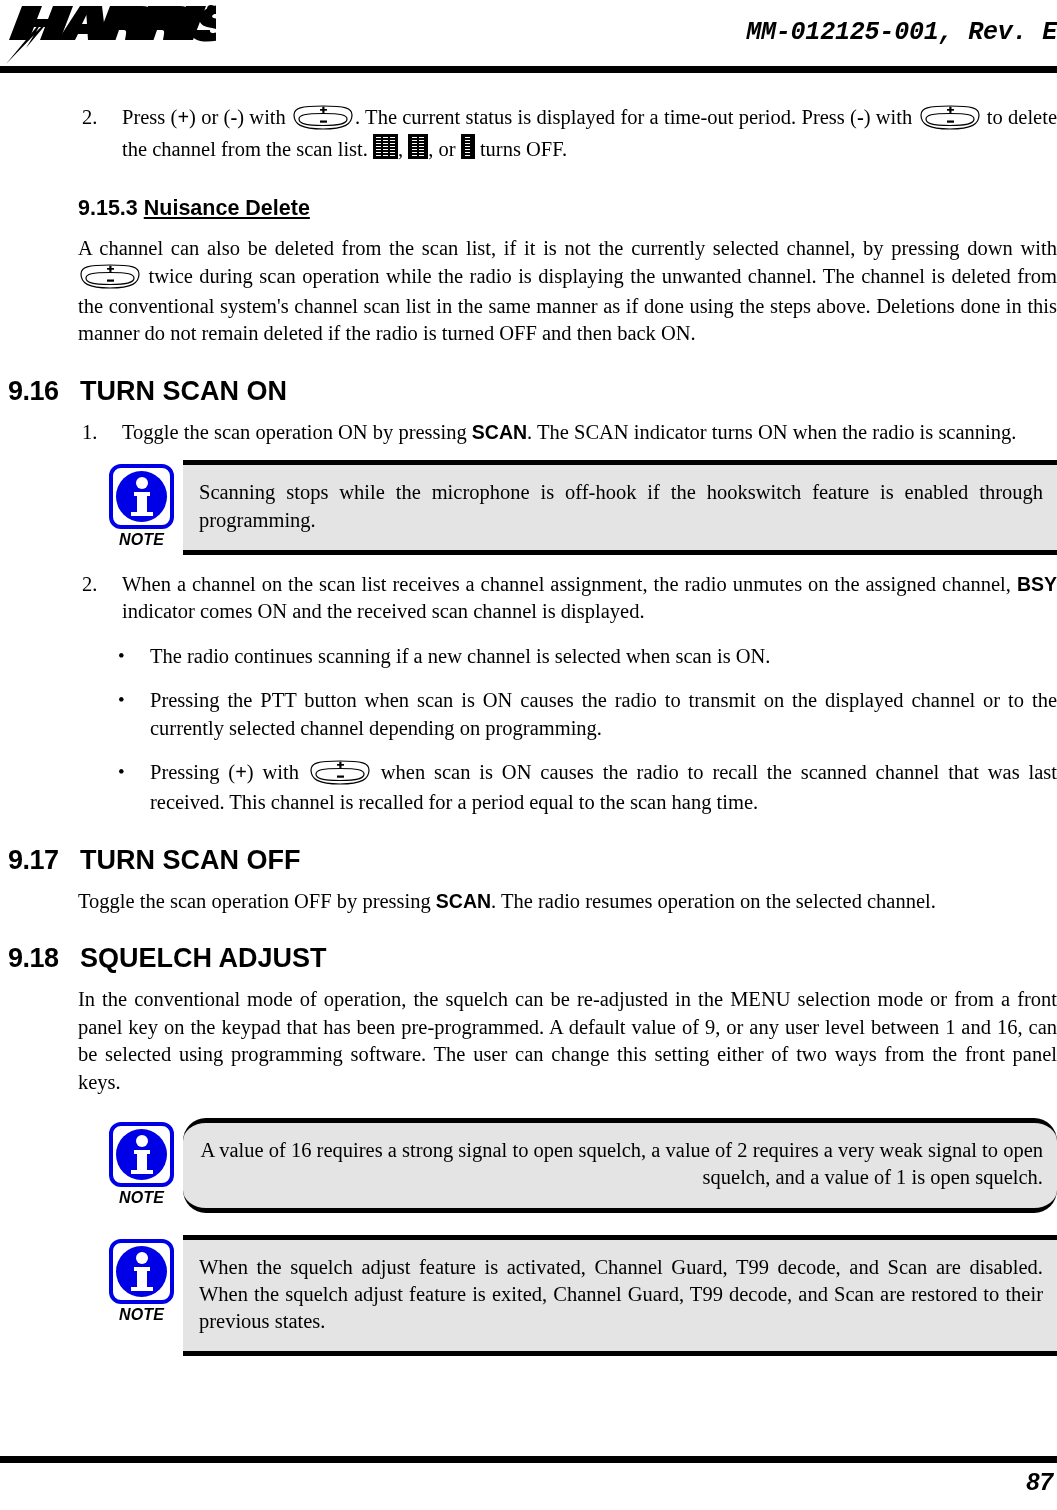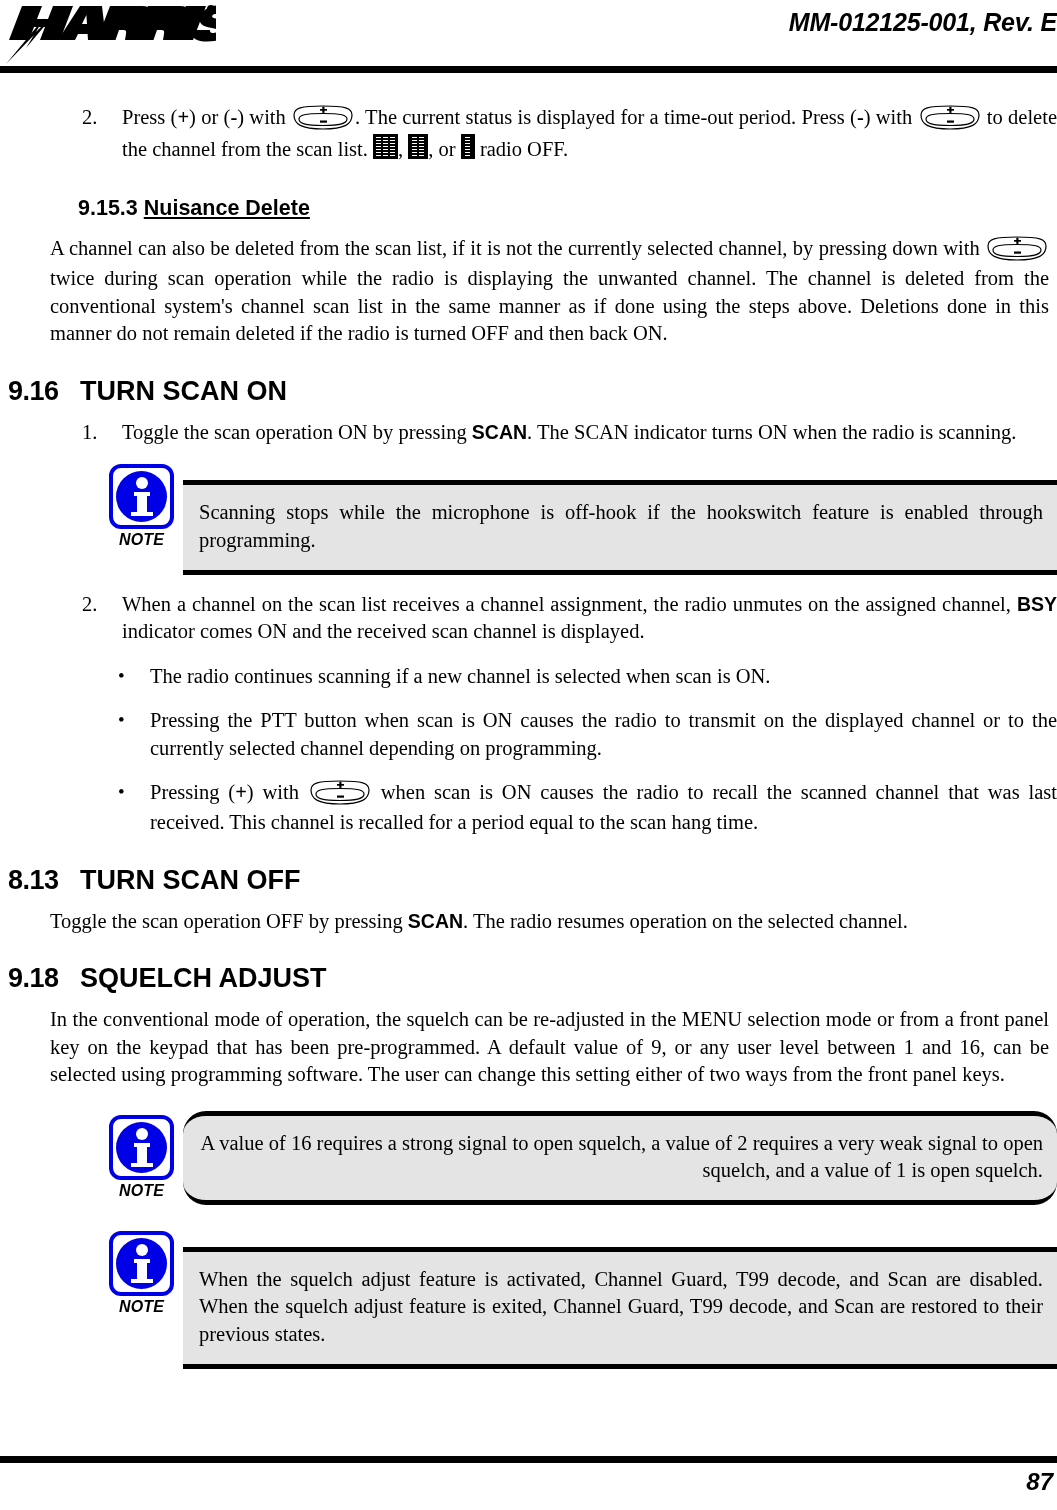--- a/index.html
+++ b/index.html
@@ -32,22 +32,22 @@
     left: 6px;
     top: 2px;
     width: 210px;
     height: 62px;
   }
   .logo-svg { display: block; }
 
   .header-doc {
     position: absolute;
     right: 0px;
-    top: 8px;
-    font-family: Liberation Sans, sans-serif;
+    top: 18px;
+    font-family: Liberation Mono, monospace;
     font-weight: bold;
     font-style: italic;
     font-size: 25px;
     letter-spacing: -0.2px;
     white-space: nowrap;
   }
   .header-rule {
     position: absolute;
     left: 0;
     right: 0;
@@ -96,25 +96,25 @@
   }
   .bullet .bdot {
     position: absolute;
     left: 118px;
     top: 0px;
     font-size: 19px;
     line-height: 1.34;
   }
 
   .para {
-    margin: 8px;
+    margin: 0;
     text-align: justify;
     font-size: 20.5px;
     line-height: 1.34;
-    padding-left: 42px;
+    padding-left: 78px;
     padding-right: 0px;
   }
 
   
   .h3 {
     font-family: "Liberation Sans", sans-serif;
     font-weight: bold;
     font-size: 21.5px;
     padding-left: 78px;
     margin: 33px 0 14px 0;
@@ -218,21 +218,21 @@
   .note-body {
     flex: 1 1 auto;
     background: #e4e4e4;
     border-top: 5px solid #000;
     border-bottom: 5px solid #000;
     padding: 14px 14px 16px 16px;
     font-size: 20.5px;
     line-height: 1.33;
     min-height: 88px;
   }
-  .note-body.justify { text-align: justify; margin-top: 20px; }
+  .note-body.justify { text-align: justify; }
   .note-body.left { text-align: right; border-radius: 23px; }
 
   
   .rocker {
     display: inline-block;
     vertical-align: -10px;
     width: 64px;
     height: 30px;
     position: relative;
   }
@@ -339,21 +339,21 @@
               <path d="M8,15 C8,11 14,9.5 32,9.5 C50,9.5 56,11 56,15 C56,19.5 50,21.5 32,21.5 C14,21.5 8,19.5 8,15 Z" fill="#fff" stroke="#000" stroke-width="1.2"></path>
               <rect x="29" y="5" width="7" height="1.7" fill="#000"></rect>
               <rect x="31.3" y="2.7" width="2.2" height="6.2" fill="#000"></rect>
               <rect x="29" y="16.5" width="7" height="2.2" fill="#000"></rect>
             </svg></span><span>. The current status is displayed for a time-out period. Press (</span><b class="bs">-</b><span>) with </span><span class="rocker"><svg width="64" height="30" viewBox="0 0 64 30" xmlns="http://www.w3.org/2000/svg">
               <path d="M3,11 C3,4 10,2 32,2 C54,2 61,4 61,11 C61,20 54,25 32,25 C10,25 3,20 3,11 Z" fill="#fff" stroke="#000" stroke-width="1.2"></path>
               <path d="M8,15 C8,11 14,9.5 32,9.5 C50,9.5 56,11 56,15 C56,19.5 50,21.5 32,21.5 C14,21.5 8,19.5 8,15 Z" fill="#fff" stroke="#000" stroke-width="1.2"></path>
               <rect x="29" y="5" width="7" height="1.7" fill="#000"></rect>
               <rect x="31.3" y="2.7" width="2.2" height="6.2" fill="#000"></rect>
               <rect x="29" y="16.5" width="7" height="2.2" fill="#000"></rect>
-            </svg></span><span> to delete the channel from the scan list. </span><span class="bars bars3"><i></i><i></i><i></i></span><span>, </span><span class="bars bars2"><i></i><i></i></span><span>, or </span><span class="bars bars1"><i></i></span><span> radio OFF.</span></span>
+            </svg></span><span> to delete the channel from the scan list. </span><span class="bars bars3"><i></i><i></i><i></i></span><span>, </span><span class="bars bars2"><i></i><i></i></span><span>, or </span><span class="bars bars1"><i></i></span><span> turns OFF.</span></span>
     </div>
 
     <div class="h3"><span>9.15.3 </span><span class="h3-under">Nuisance Delete</span></div>
 
     <p class="para"><span>A channel can also be deleted from the scan list, if it is not the currently selected channel, by pressing down with </span><span class="rocker"><svg width="64" height="30" viewBox="0 0 64 30" xmlns="http://www.w3.org/2000/svg">
             <path d="M3,11 C3,4 10,2 32,2 C54,2 61,4 61,11 C61,20 54,25 32,25 C10,25 3,20 3,11 Z" fill="#fff" stroke="#000" stroke-width="1.2"></path>
             <path d="M8,15 C8,11 14,9.5 32,9.5 C50,9.5 56,11 56,15 C56,19.5 50,21.5 32,21.5 C14,21.5 8,19.5 8,15 Z" fill="#fff" stroke="#000" stroke-width="1.2"></path>
             <rect x="29" y="5" width="7" height="1.7" fill="#000"></rect>
             <rect x="31.3" y="2.7" width="2.2" height="6.2" fill="#000"></rect>
             <rect x="29" y="16.5" width="7" height="2.2" fill="#000"></rect>
@@ -404,21 +404,21 @@
                 <path d="M3,11 C3,4 10,2 32,2 C54,2 61,4 61,11 C61,20 54,25 32,25 C10,25 3,20 3,11 Z" fill="#fff" stroke="#000" stroke-width="1.2"></path>
                 <path d="M8,15 C8,11 14,9.5 32,9.5 C50,9.5 56,11 56,15 C56,19.5 50,21.5 32,21.5 C14,21.5 8,19.5 8,15 Z" fill="#fff" stroke="#000" stroke-width="1.2"></path>
                 <rect x="29" y="5" width="7" height="1.7" fill="#000"></rect>
                 <rect x="31.3" y="2.7" width="2.2" height="6.2" fill="#000"></rect>
                 <rect x="29" y="16.5" width="7" height="2.2" fill="#000"></rect>
               </svg></span><span> when scan is ON causes the radio to recall the scanned channel that was last received. This channel is recalled for a period equal to the scan hang time.</span></span>
       </div>
     </div>
 
     <div class="h2">
-        <span class="h2-num">8.13</span>
+        <span class="h2-num">9.17</span>
         <span class="h2-text">TURN SCAN OFF</span>
       </div>
 
     <p class="para"><span>Toggle the scan operation OFF by pressing </span><span class="b">SCAN</span><span>. The radio resumes operation on the selected channel.</span></p>
 
     <div class="h2">
         <span class="h2-num">9.18</span>
         <span class="h2-text">SQUELCH ADJUST</span>
       </div>
 

